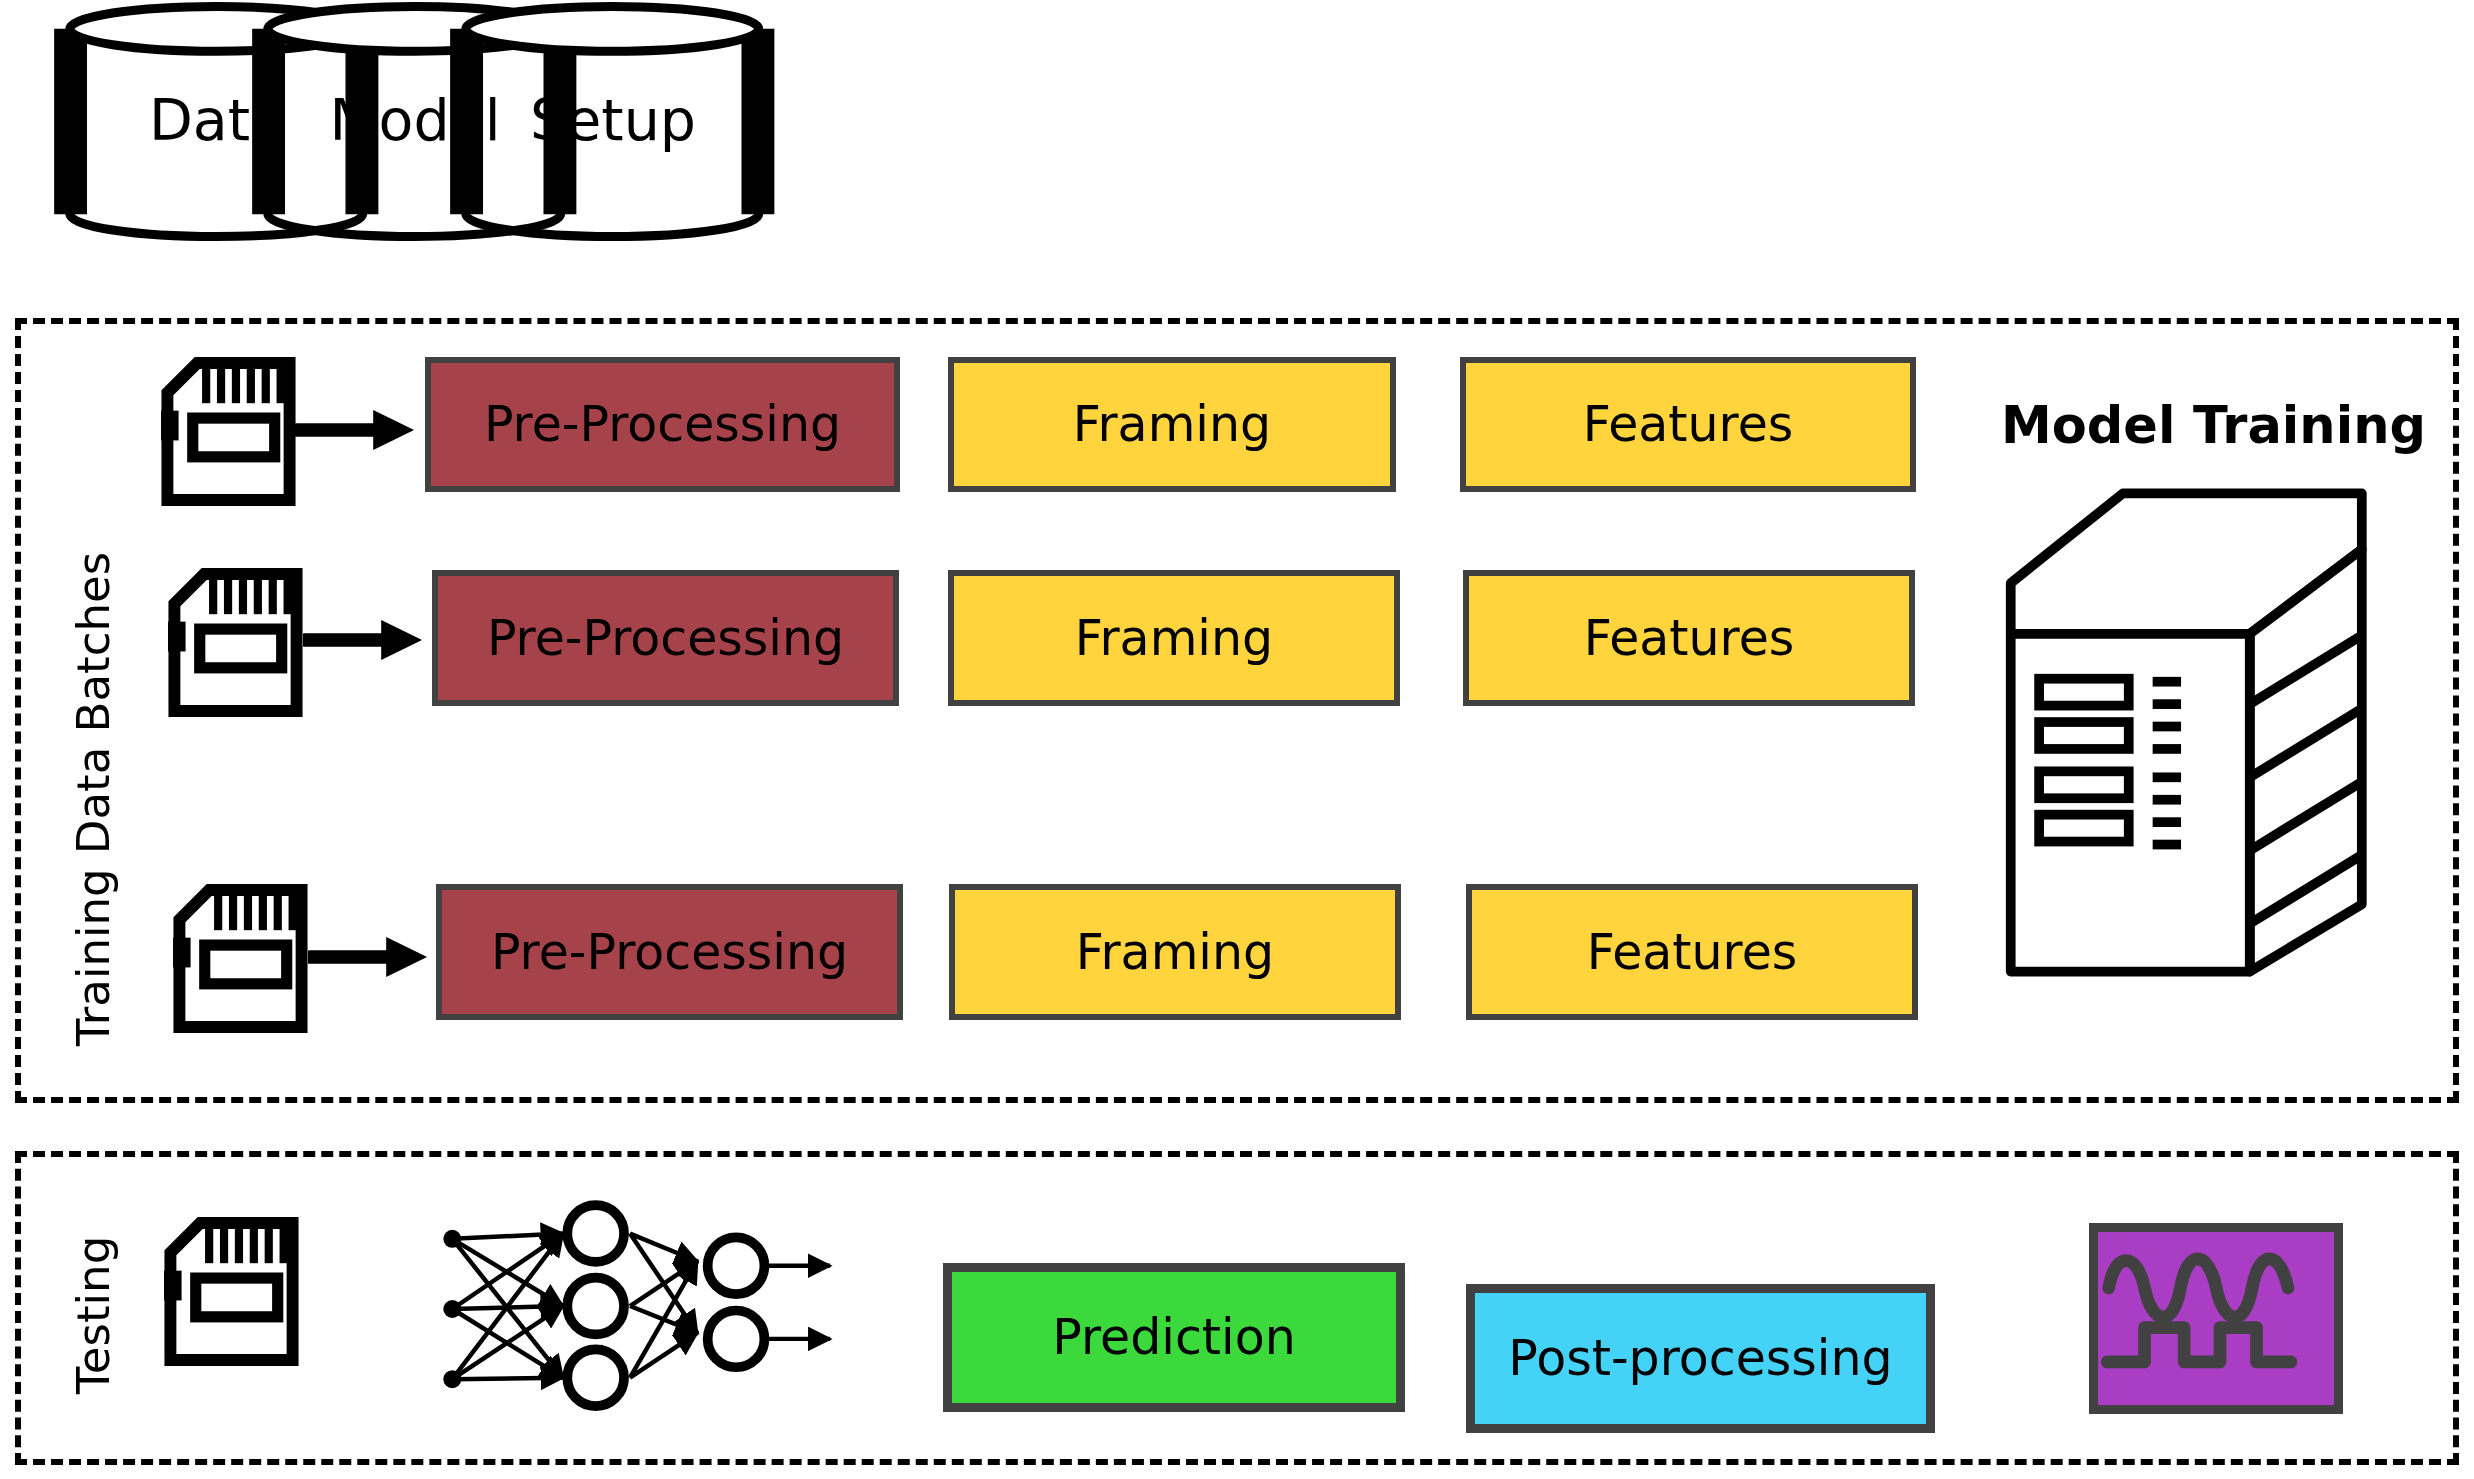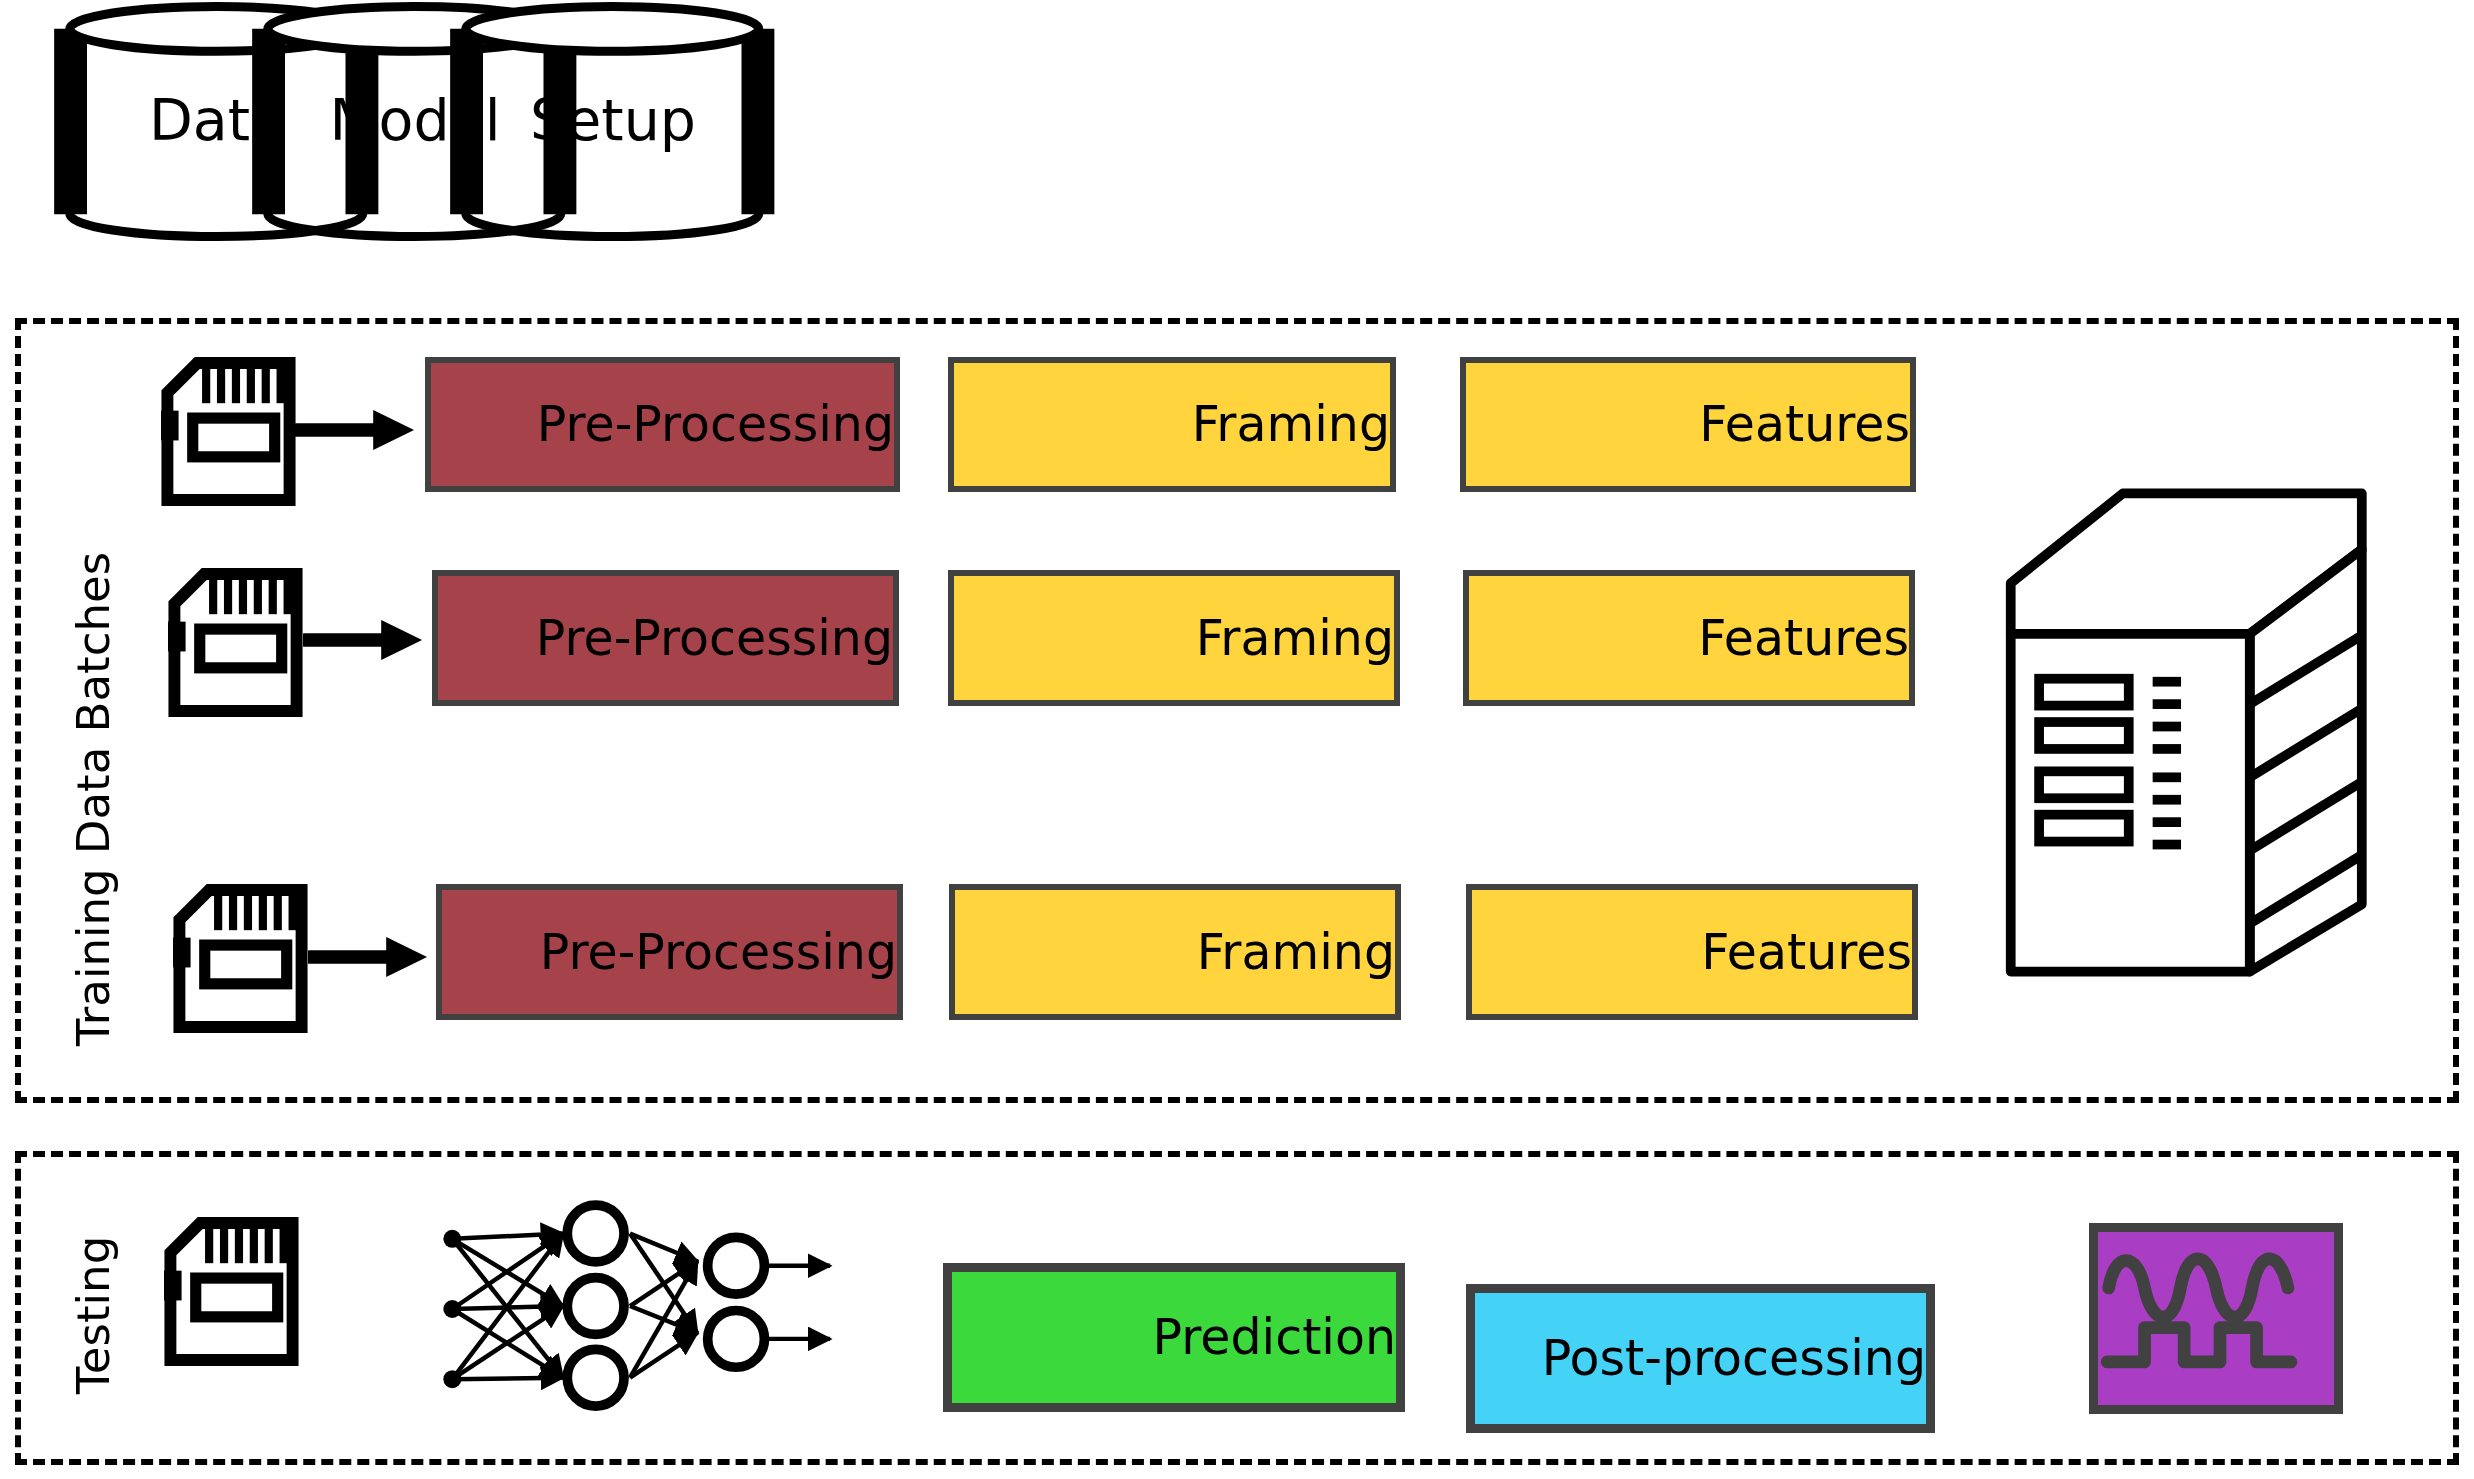--- a/index.html
+++ b/index.html
@@ -16,21 +16,21 @@
 
   
   .panel{position:absolute;border:6.7px dashed #000;box-sizing:border-box;background:transparent;}
 
   
   .side-label{position:absolute;transform-origin:left top;
       transform:rotate(-90deg);white-space:nowrap;font-size:45px;color:#000;}
 
   
   .pbox{position:absolute;box-sizing:border-box;border:6.7px solid #414141;
-        display:flex;align-items:center;justify-content:flex-end;
+        display:flex;align-items:center;justify-content:center;
         font-size:49px;color:#000;}
 
   
   .sd{position:absolute;}
   
   .arrow{position:absolute;}
   
   .server{position:absolute;}
   .mt-title{position:absolute;font-size:51px;font-weight:bold;color:#000;white-space:nowrap;}
   
@@ -170,20 +170,21 @@
   <div class="pbox" style="left:436px;top:884px;width:467px;height:136px;background:#A6434A;">
     <span>Pre-Processing</span>
   </div>
   <div class="pbox" style="left:949px;top:884px;width:452px;height:136px;background:#FFD43D;">
     <span>Framing</span>
   </div>
   <div class="pbox" style="left:1466px;top:884px;width:452px;height:136px;background:#FFD43D;">
     <span>Features</span>
   </div>
 
+  <div class="mt-title" style="left:2001px;top:396px;">Model Training</div>
 
   <div class="server" style="left:2003px;top:486px;">
     <svg width="374" height="493" viewBox="0 0 500 660">
       <g fill="#fff" stroke="#000" stroke-width="13" stroke-linejoin="round">
         <polygon points="10,130 160,10 480,10 480,85 330,198 10,198"></polygon>
         <polygon points="330,198 480,85 480,560 330,650"></polygon>
         <rect x="10" y="198" width="320" height="452"></rect>
       </g>
       <g fill="none" stroke="#000" stroke-width="13">
         <path d="M330 292 L480 200"></path>

